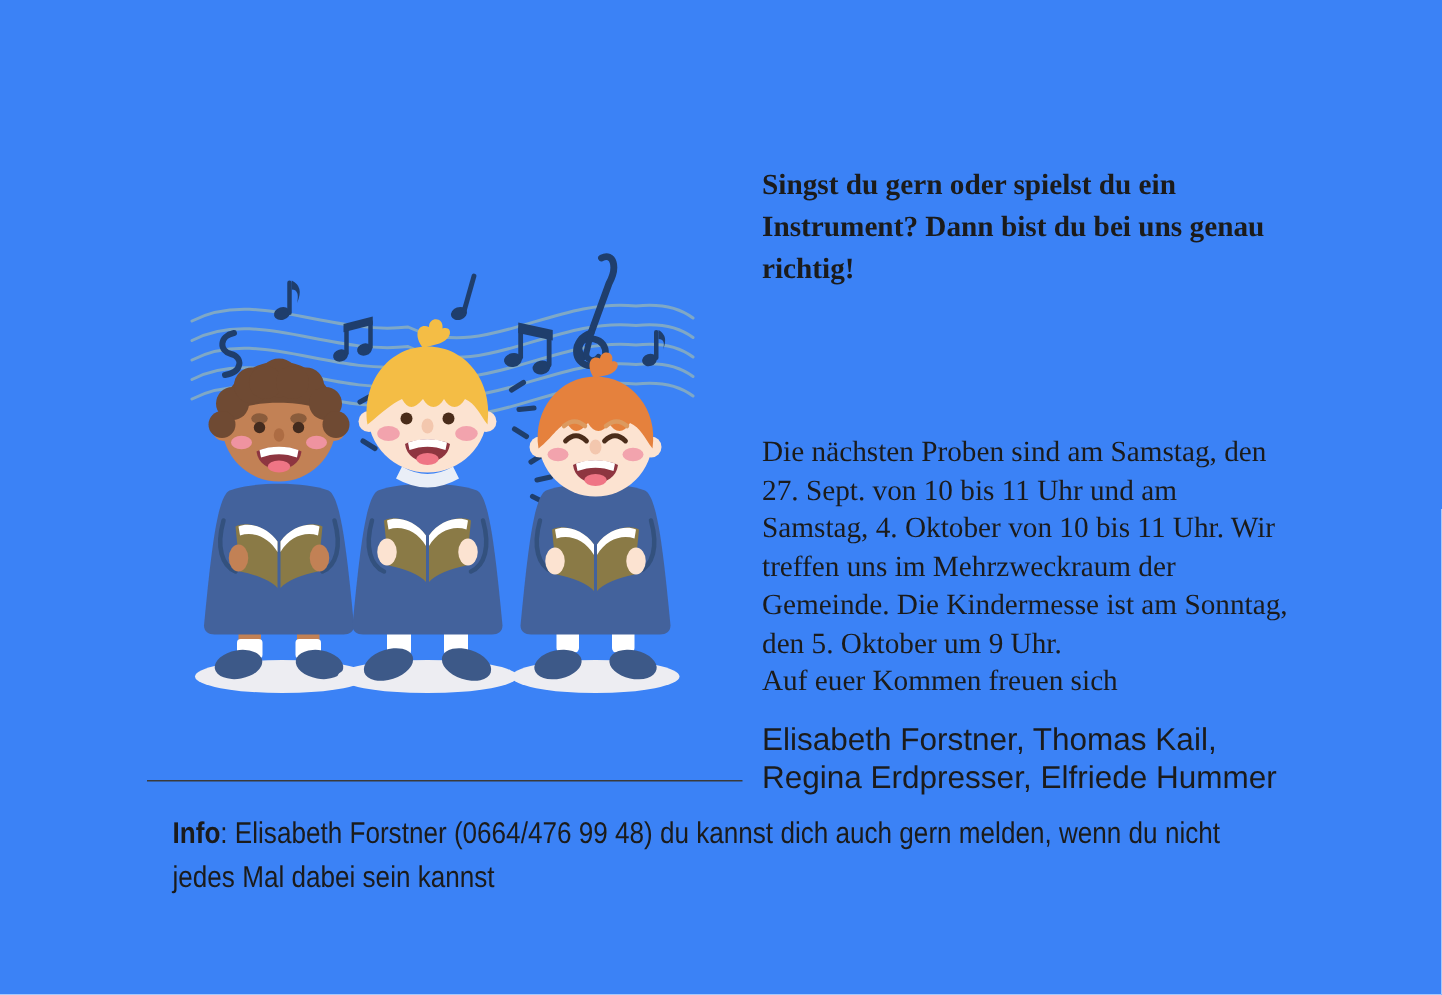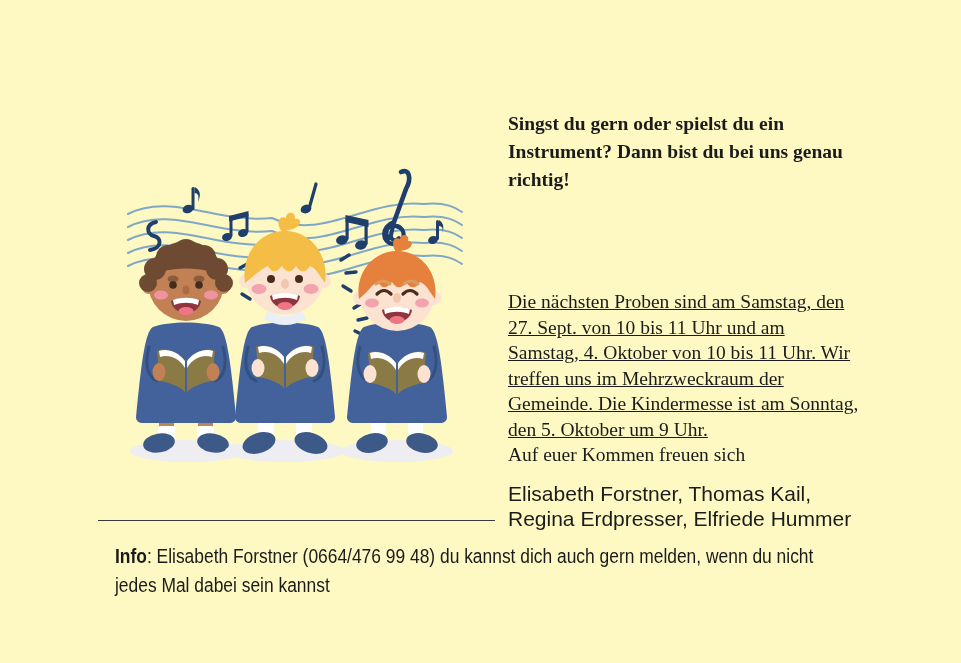--- a/index.html
+++ b/index.html
@@ -10,21 +10,21 @@
     --robe-shade:#33517e;
     --book:#8a7a46;
     --shadow:#ededf2;
     --shoe:#3d5988;
     --mouth:#8e3540;
     --tongue:#ef7585;
   }
   *{box-sizing:border-box;margin:0;padding:0;}
   html,body{background:#ffffff;}
   .page{
-    position:relative;width:961px;height:663px;background:#fef9c3;
+    position:relative;width:961px;height:663px;background:#3b82f6;
     font-family:"Liberation Serif", serif;color:var(--text);overflow:hidden;
   }
   .illustration{position:absolute;left:100px;top:160px;width:380px;height:320px;}
   .textcol{position:absolute;left:508px;width:352px;}
   .heading{top:110px;font-size:19.5px;line-height:28px;}
   .heading b{font-weight:bold;}
   .para{font-size:19.5px;line-height:25.5px;}
   .p-about{top:207px;}
   .p-schedule{top:289px;}
   .p-closing{top:442px;}
@@ -228,21 +228,21 @@
             <ellipse cx="0" cy="7" rx="7.5" ry="4" fill="var(--tongue)"></ellipse>
           </g>
         </g>
       </g>
     </svg>
   </div>
 
   <h1 class="textcol heading" style="position:absolute;"><b>Singst du gern</b><span> oder </span><b>spielst du ein Instrument</b><span>? Dann bist du bei uns genau richtig!</span></h1>
 
 
-  <p class="textcol para p-schedule" style="position:absolute;text-decoration:underline;">Die nächsten Proben sind am Samstag, den 27. Sept. von 10 bis 11 Uhr und am Samstag, 4. Oktober von 10 bis 11 Uhr. Wir treffen uns im Mehrzweckraum der Gemeinde. Die Kindermesse ist am Sonntag, den 5. Oktober um 9 Uhr.</p>
+  <p class="textcol para p-schedule" style="position:absolute;">Die nächsten Proben sind am Samstag, den 27. Sept. von 10 bis 11 Uhr und am Samstag, 4. Oktober von 10 bis 11 Uhr. Wir treffen uns im Mehrzweckraum der Gemeinde. Die Kindermesse ist am Sonntag, den 5. Oktober um 9 Uhr.</p>
 
   <p class="textcol p-names" style="position:absolute;">Elisabeth Forstner, Thomas Kail, Regina Erdpresser, Elfriede Hummer</p>
 
   <p class="textcol para p-closing" style="position:absolute;">Auf euer Kommen freuen sich</p>
 
   <div class="rule"></div>
 
   <p class="info"><span><b>Info</b><span>: Elisabeth Forstner (0664/476 99 48) du kannst dich auch gern melden, wenn du nicht</span></span><br><span>jedes Mal dabei sein kannst</span></p>
 
 </div>

